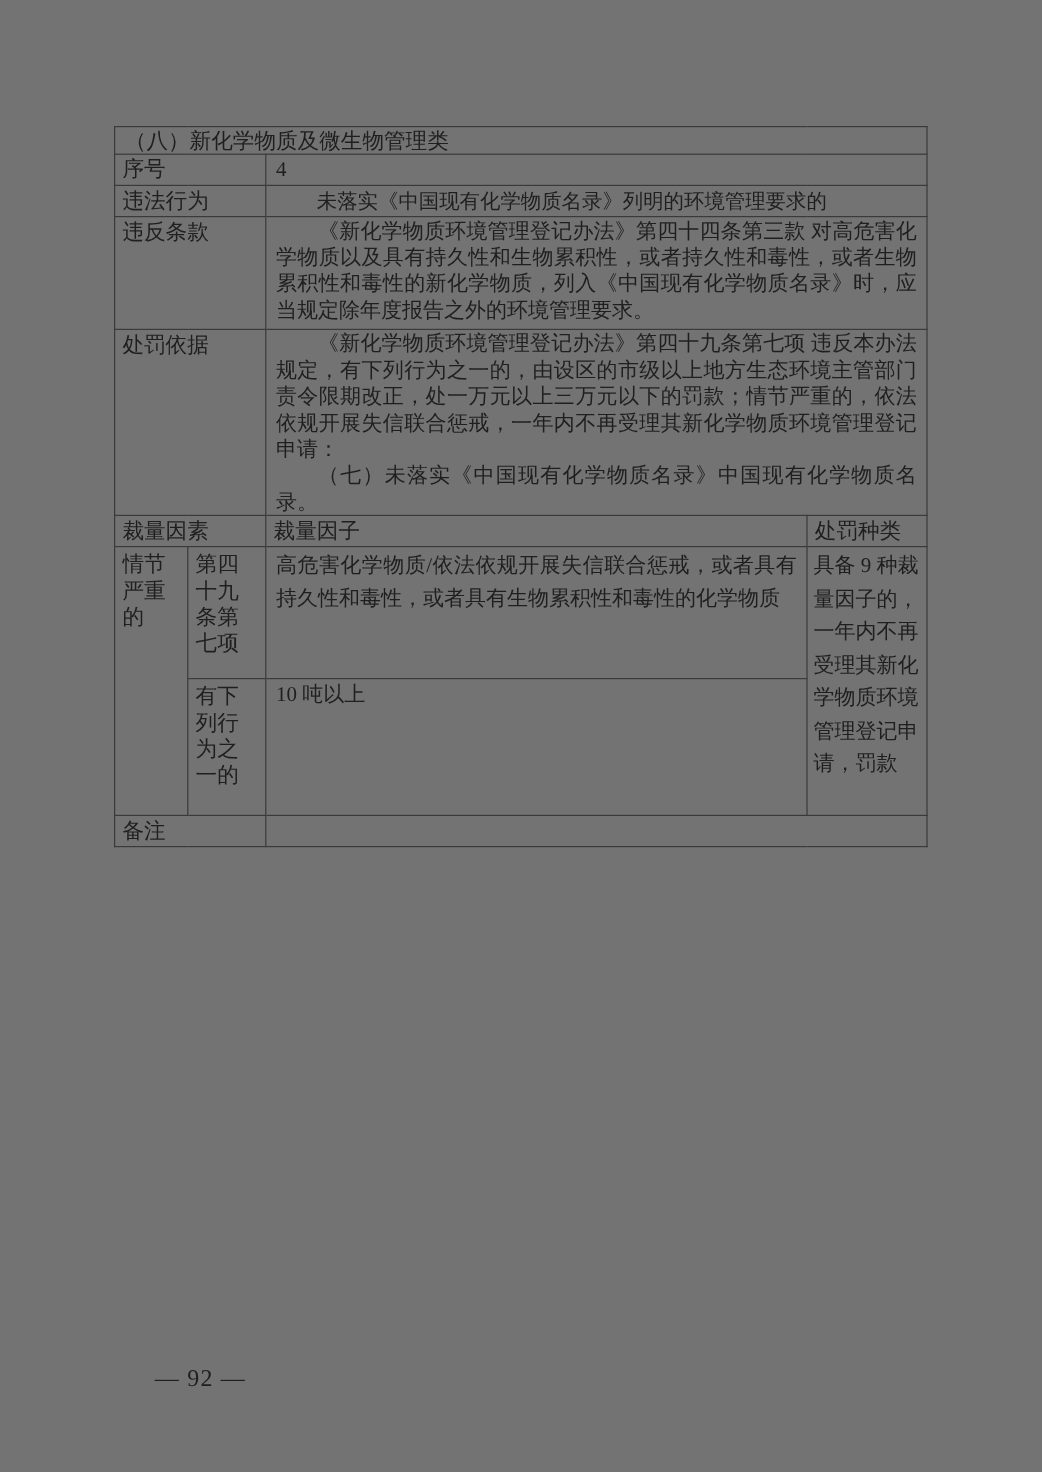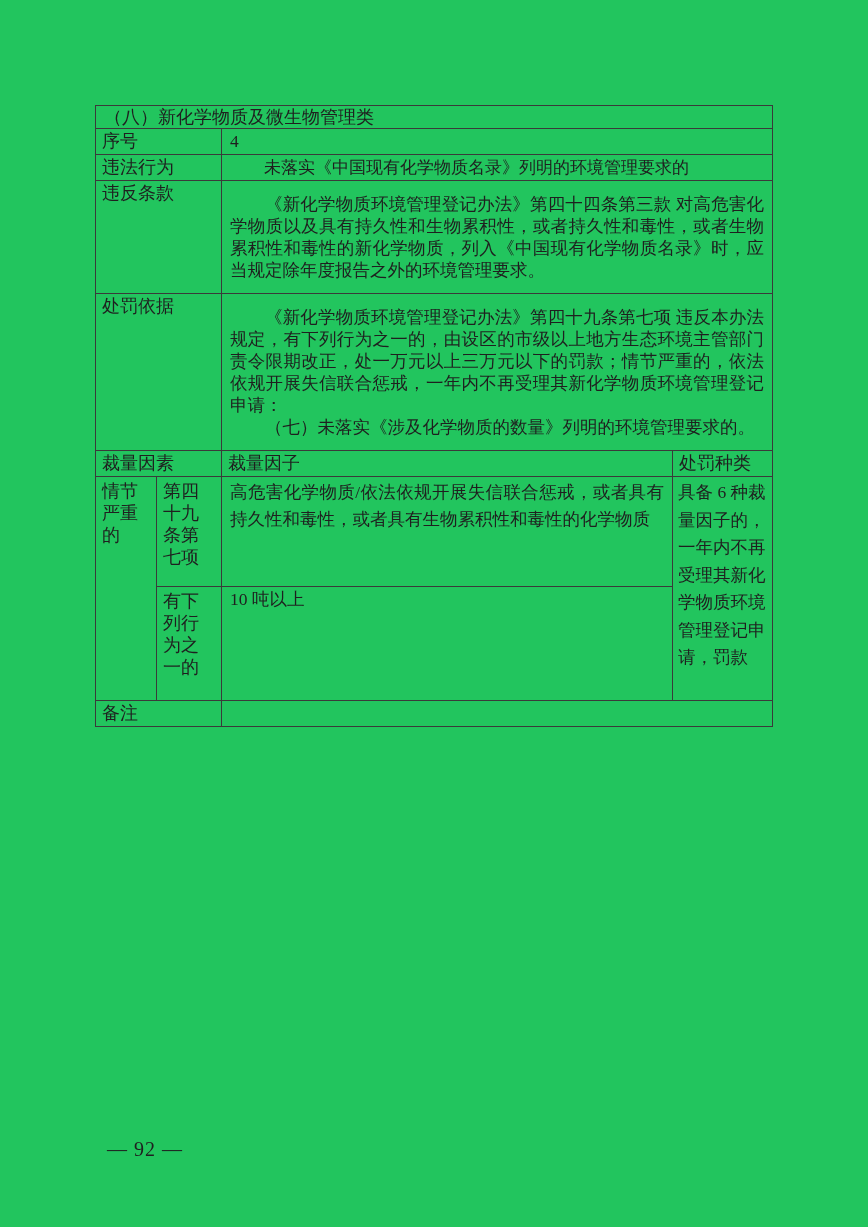--- a/index.html
+++ b/index.html
@@ -4,21 +4,21 @@
 <style>
   html, body {
     margin: 0;
     padding: 0;
     background: #fdfdfd;
   }
   .page {
     position: relative;
     width: 868px;
     height: 1227px;
-    background: #22c55e;
+    background: #737373;
     font-family: "Liberation Serif", "DejaVu Serif", serif;
     color: #1f1f1f;
     overflow: hidden;
   }
   table.doc-table {
     position: absolute;
     left: 95px;
     top: 105px;
     width: 677px;
     border-collapse: collapse;
@@ -31,21 +31,21 @@
     font-size: 18px;
     line-height: 21px;
     overflow: hidden;
     word-break: break-all;
   }
   .doc-table td.section-title {
     padding: 1px 8px;
     line-height: 20px;
   }
   .doc-table td.para {
-    padding: 12px 8px;
+    padding: 0 8px;
     font-size: 17.5px;
     line-height: 22px;
     text-align: justify;
   }
   .doc-table td.para p {
     margin: 0;
     text-indent: 2em;
   }
   .doc-table td.plain-val {
     padding: 2px 8px;
@@ -69,20 +69,21 @@
   .doc-table td.penalty-val {
     padding: 2px 5px;
     font-size: 17.5px;
     line-height: 27.5px;
   }
   .page-number {
     position: absolute;
     left: 107px;
     top: 1136px;
     width: 120px;
+    text-align: center;
     font-size: 20px;
     line-height: 26px;
     letter-spacing: 1px;
     white-space: nowrap;
   }
 </style>
 </head>
 <body>
 
 <div class="page">
@@ -114,35 +115,35 @@
       <td colspan="2">违反条款</td>
       <td colspan="2" class="para">
         <p>《新化学物质环境管理登记办法》第四十四条第三款 对高危害化学物质以及具有持久性和生物累积性，或者持久性和毒性，或者生物累积性和毒性的新化学物质，列入《中国现有化学物质名录》时，应当规定除年度报告之外的环境管理要求。</p>
       </td>
     </tr>
 
     <tr style="height:113px">
       <td colspan="2">处罚依据</td>
       <td colspan="2" class="para">
         <p>《新化学物质环境管理登记办法》第四十九条第七项 违反本办法规定，有下列行为之一的，由设区的市级以上地方生态环境主管部门责令限期改正，处一万元以上三万元以下的罚款；情节严重的，依法依规开展失信联合惩戒，一年内不再受理其新化学物质环境管理登记申请：</p>
-        <p>（七）未落实《涉及化学物质的数量》列明的环境管理要求的。</p>
+        <p>（七）未落实《中国现有化学物质名录》中国现有化学物质名录。</p>
       </td>
     </tr>
 
     <tr style="height:25px">
       <td colspan="2">裁量因素</td>
       <td>裁量因子</td>
       <td>处罚种类</td>
     </tr>
 
     <tr style="height:110px">
       <td rowspan="2" class="stack">情节严重的</td>
       <td class="stack">第四十九条第七项</td>
       <td class="factor-val">高危害化学物质/依法依规开展失信联合惩戒，或者具有持久性和毒性，或者具有生物累积性和毒性的化学物质</td>
-      <td rowspan="2" class="penalty-val">具备 6 种裁量因子的，一年内不再受理其新化学物质环境管理登记申请，罚款</td>
+      <td rowspan="2" class="penalty-val">具备 9 种裁量因子的，一年内不再受理其新化学物质环境管理登记申请，罚款</td>
     </tr>
 
     <tr style="height:114px">
       <td class="stack">有下列行为之一的</td>
       <td class="plain-val">10 吨以上</td>
     </tr>
 
     <tr style="height:25px">
       <td colspan="2">备注</td>
       <td colspan="2"></td>

